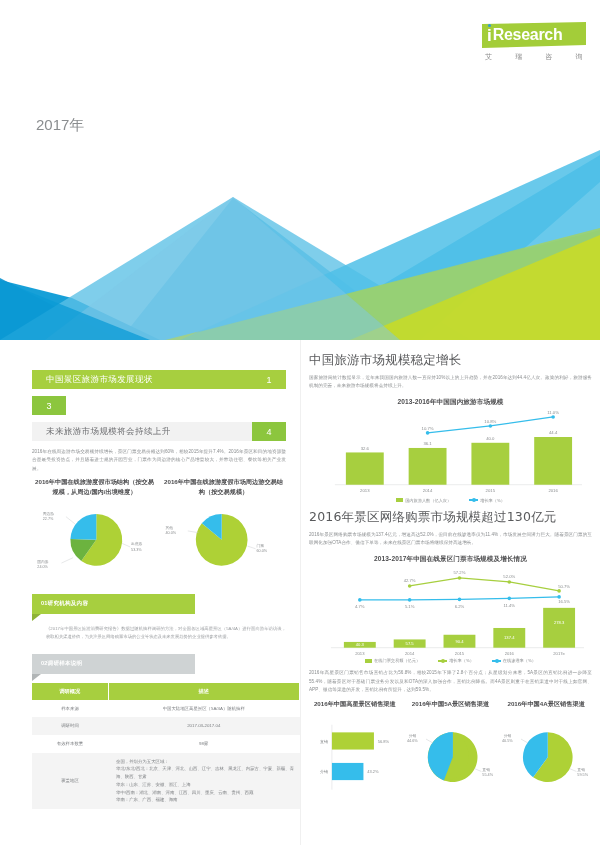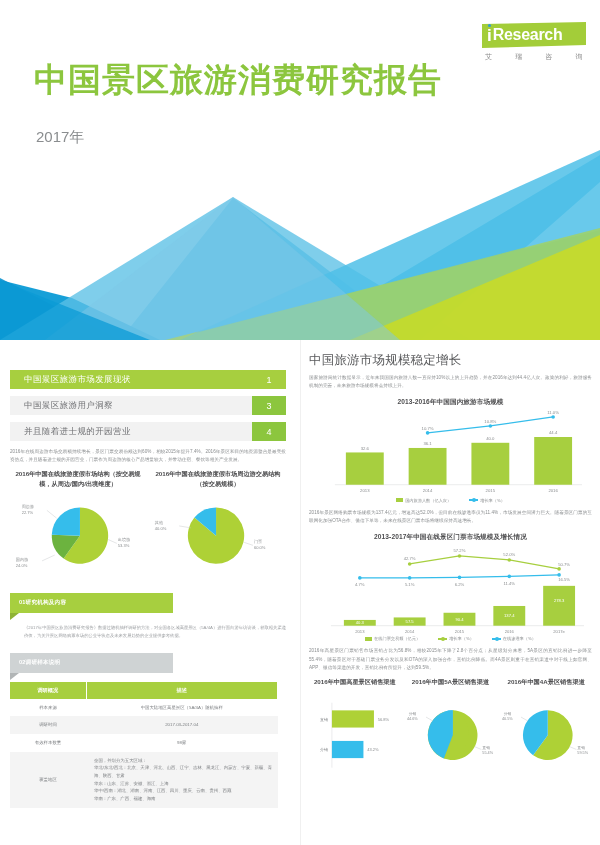--- a/index.html
+++ b/index.html
@@ -36,32 +36,32 @@
     font-size:7px; color:#8c8c8c; letter-spacing:.5px; padding:0 3px;
   }
 
   .hero-title {
     position:absolute; left:34px; top:62px;
     font-size:33px; font-weight:bold; color:#8cc63e;
     letter-spacing:1px; line-height:1.1;
     font-family:"DejaVu Sans",sans-serif;
   }
   .hero-year {
-    position:absolute; left:36px; top:128px;
+    position:absolute; left:36px; top:116px;
     font-size:15px; color:#8a8d8f; font-weight:normal;
   }
   .hero-art { position:absolute; left:0; top:0; width:600px; height:340px; }
 
   
   .body-grid {
     position:absolute; top:340px; left:0; width:600px; height:505px;
     display:flex;
   }
   .col { width:300px; position:relative; }
-  .col-left { padding:14px 14px 0 10px; }
+  .col-left { padding:14px 14px 0 32px; }
   .col-right { padding:6px 8px 0 8px; border-left:1px solid #f0f0f0; }
 
   
   .toc { margin-top:16px; }
   .toc-row {
     display:flex; align-items:stretch; height:19px; margin-bottom:7px;
     font-size:8.5px;
   }
   .toc-label {
     flex:1; background:#f2f2f2; color:#6d6e71;
@@ -211,39 +211,37 @@
         <span class="logo-word">Research</span>
       </div>
       <div class="logo-cn">
         <span>艾</span>
         <span>瑞</span>
         <span>咨</span>
         <span>询</span>
       </div>
     </div>
 
-    <div class="hero-title">中国景区旅游消费研究报告</div>
     <div class="hero-year">2017年</div>
   </div>
 
   <div class="body-grid">
 
     <div class="col col-left">
 
       <div class="toc">
         <div class="toc-row active">
           <div class="toc-label">中国景区旅游市场发展现状</div>
           <div class="toc-num">1</div>
         </div>
         <div class="toc-row">
-          <div class="toc-label">中国景区旅游用户洞察</div>
           <div class="toc-num">3</div>
         </div>
         <div class="toc-row">
-          <div class="toc-label">并且随着进士规的开园营业</div>
+          <div class="toc-label">未来旅游市场规模将会持续上升</div>
           <div class="toc-num">4</div>
         </div>
       </div>
 
       <div class="sec">
         <div class="sec-p">2016年在线周边游市场交易额持续增长，景区门票交易份额达到60%，相较2015年提升7.4%。2016年景区和目的地资源整合是最受投资热点，并且随着进士规的开园营业，门票作为周边游的核心产品增量较大，并带动住宿、餐饮等相关产业发展。</div>
 
         <div class="pies">
 
           <div class="pie-block">
@@ -389,20 +387,21 @@
             </span>
             <span class="legend-item">
               <i class="lg-ln lg-blue"></i>
               <span>增长率（%）</span>
             </span>
           </div>
         </div>
       </div>
 
       <div class="sec">
+        <div class="sec-h">2016年景区网络购票市场规模超过130亿元</div>
         <div class="sec-p">2016年景区网络购票市场规模为137.4亿元，增速高达52.0%，但目前在线渗透率仅为11.4%，市场发展空间潜力巨大。随着景区门票的互联网化加强OTA合作、微信下单等，未来在线景区门票市场将继续保持高速增长。</div>
         <div class="chart-title">2013-2017年中国在线景区门票市场规模及增长情况</div>
         <div class="combo">
           <svg viewBox="0 0 284 92">
             <line x1="22" y1="82" x2="276" y2="82" stroke="#dcdddf" stroke-width="0.6"></line>
 
             <rect x="35" y="76.2" width="32" height="5.8" fill="#a7cf3f"></rect>
             <rect x="85" y="73.7" width="32" height="8.3" fill="#a7cf3f"></rect>
             <rect x="135" y="69.0" width="32" height="13.0" fill="#a7cf3f"></rect>
             <rect x="185" y="62.2" width="32" height="19.8" fill="#a7cf3f"></rect>

